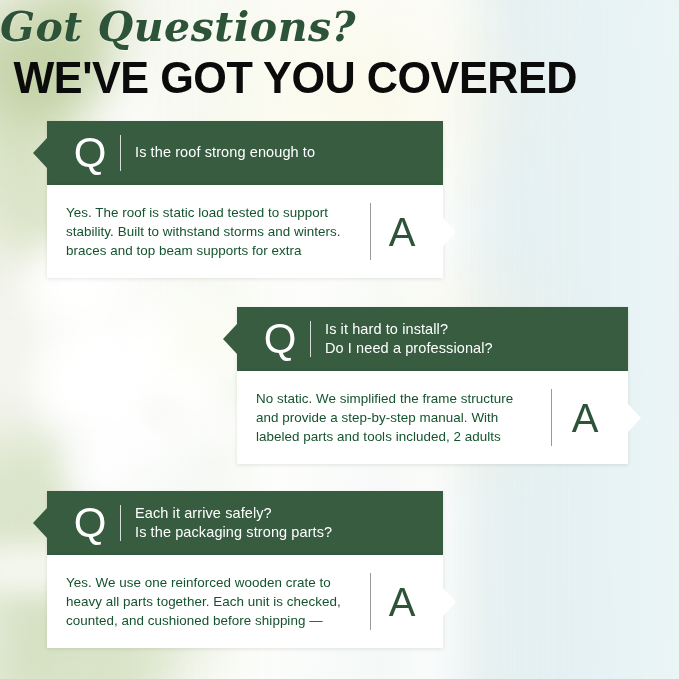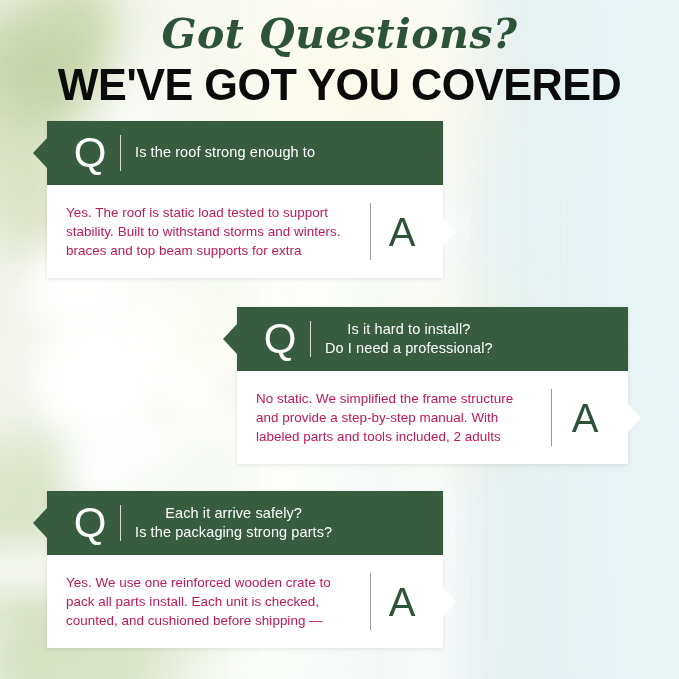--- a/index.html
+++ b/index.html
@@ -113,21 +113,21 @@
 
   
   #page {
     position:relative;
     z-index:2;
     width:679px;
     height:679px;
   }
 
   
-  .heading-wrap { text-align:center; padding-top:14px; }
+  .heading-wrap { padding-top:7px; }
 
   .script-title {
     font-family:"DejaVu Serif", serif;
     font-style:italic;
     font-weight:700;
     font-size:41px;
     line-height:1;
     color:#2d5339;
     letter-spacing:.5px;
     text-shadow:0 1px 0 rgba(255,255,255,.5);
@@ -191,21 +191,20 @@
     background:rgba(255,255,255,.8);
     margin:3px 14px 3px 6px;
     flex:0 0 1px;
   }
   .q-text {
     color:#ffffff;
     font-size:14.5px;
     line-height:1.33;
     font-weight:400;
     letter-spacing:.1px;
-    text-align:center;
   }
   .q-line { display:block; white-space:nowrap; }
 
   
   .a-card {
     position:relative;
     background:#ffffff;
     display:flex;
     align-items:center;
     padding:18px 10px 18px 19px;
@@ -219,21 +218,21 @@
     top:50%;
     transform:translateY(-50%);
     width:0; height:0;
     border-top:14px solid transparent;
     border-bottom:14px solid transparent;
     border-left:13px solid #ffffff;
   }
 
   .a-text {
     flex:1 1 auto;
-    color:#be185d;
+    color:#14532d;
     font-size:13.4px;
     line-height:1.42;
     letter-spacing:.05px;
   }
   .a-line { display:block; white-space:nowrap; }
 
   .a-divider {
     width:1px;
     align-self:stretch;
     background:#9a9a9a;
@@ -337,21 +336,21 @@
       <div class="q-letter">Q</div>
       <div class="q-divider"></div>
       <div class="q-text">
         <span class="q-line">Each it arrive safely?</span>
         <span class="q-line">Is the packaging strong parts?</span>
       </div>
     </div>
     <div class="a-card">
       <div class="a-text">
         <span class="a-line">Yes. We use one reinforced wooden crate to</span>
-        <span class="a-line">pack all parts install. Each unit is checked,</span>
+        <span class="a-line">heavy all parts together. Each unit is checked,</span>
         <span class="a-line">counted, and cushioned before shipping —</span>
       </div>
       <div class="a-divider"></div>
       <div class="a-letter">A</div>
     </div>
   </div>
 
 </div>
 
 </body></html>

